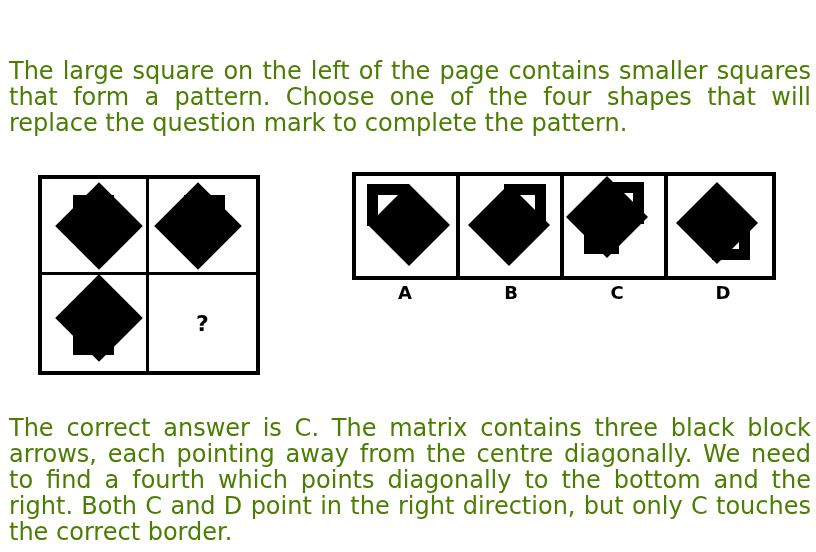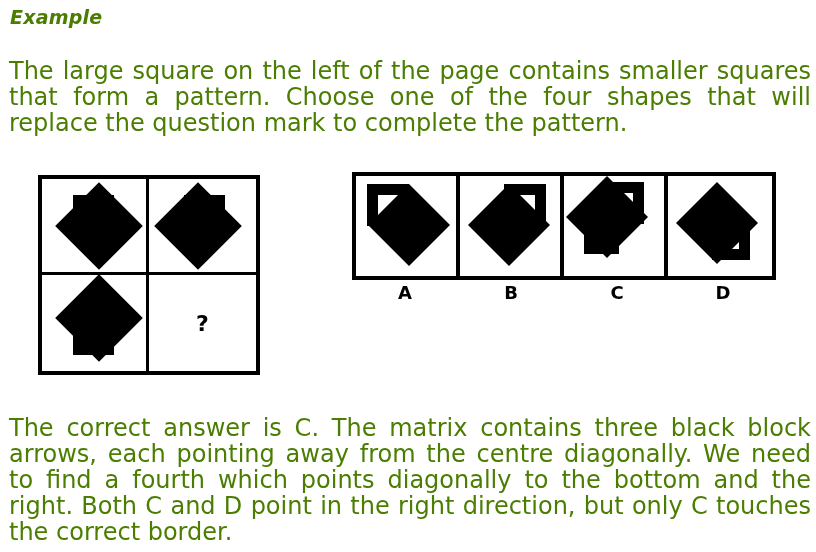--- a/index.html
+++ b/index.html
@@ -94,21 +94,20 @@
     font-family:"DejaVu Sans", sans-serif;
   }
 
   svg{display:block;}
 </style>
 </head>
 <body>
 
 <div class="page">
 
-  <div class="heading">Example</div>
 
   <div class="para para-intro">The large square on the left of the page contains smaller squares that form a pattern. Choose one of the four shapes that will replace the question mark to complete the pattern.</div>
 
   <div class="matrix">
 
     <div class="cell b-right b-bottom">
       <svg width="107" height="97" viewBox="0 0 107 97">
         <g fill="#000000">
           <rect x="26" y="16" width="62" height="62" transform="rotate(45 57 47)"></rect>
           <path d="M31 16 L72 16 L72 27 L42 27 L42 57 L31 57 Z" transform="rotate(0 0 0)"></path>

